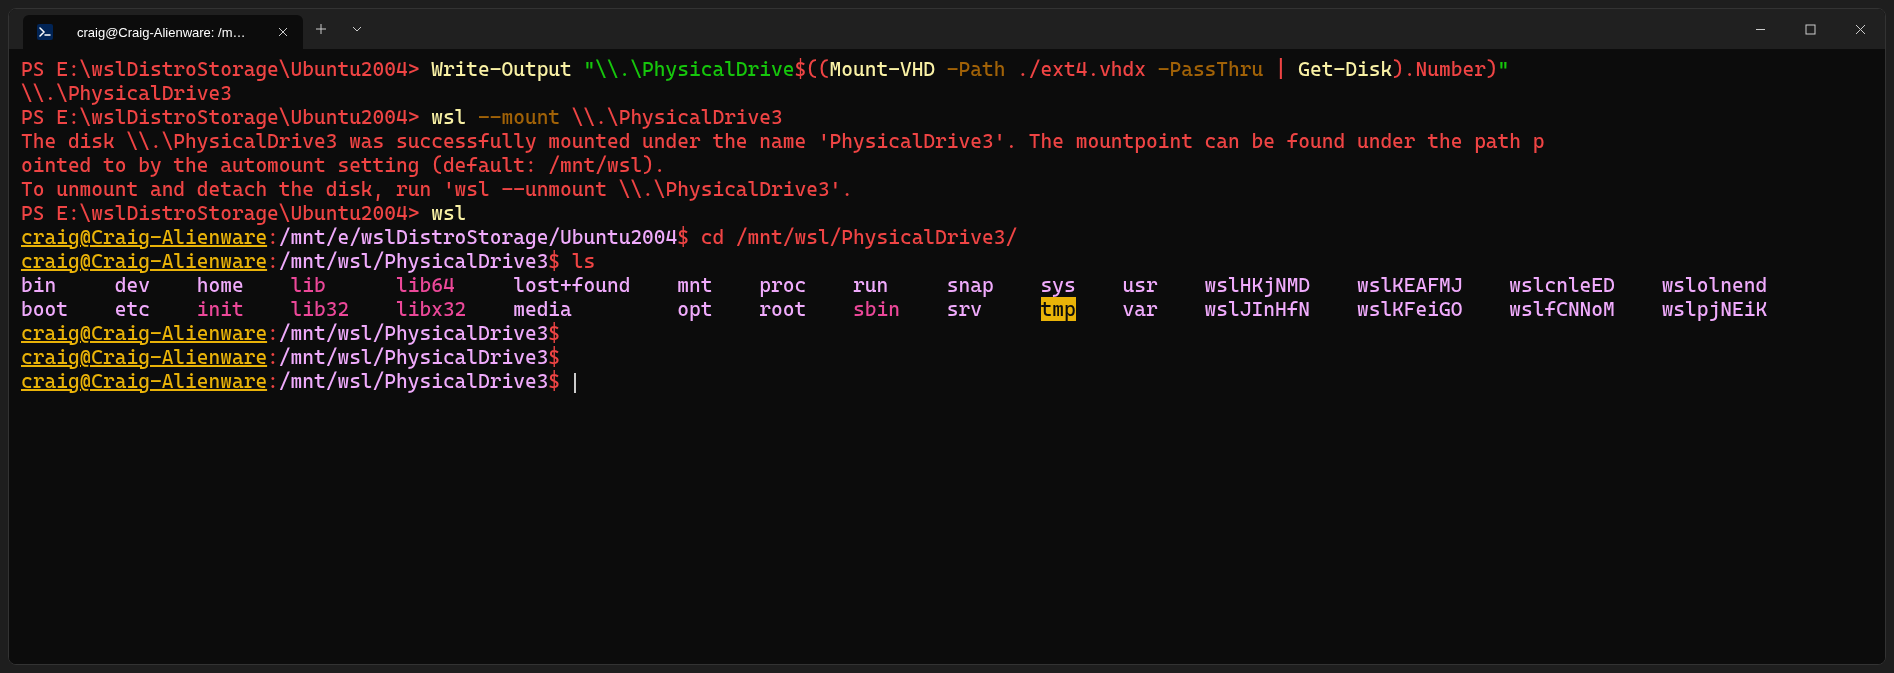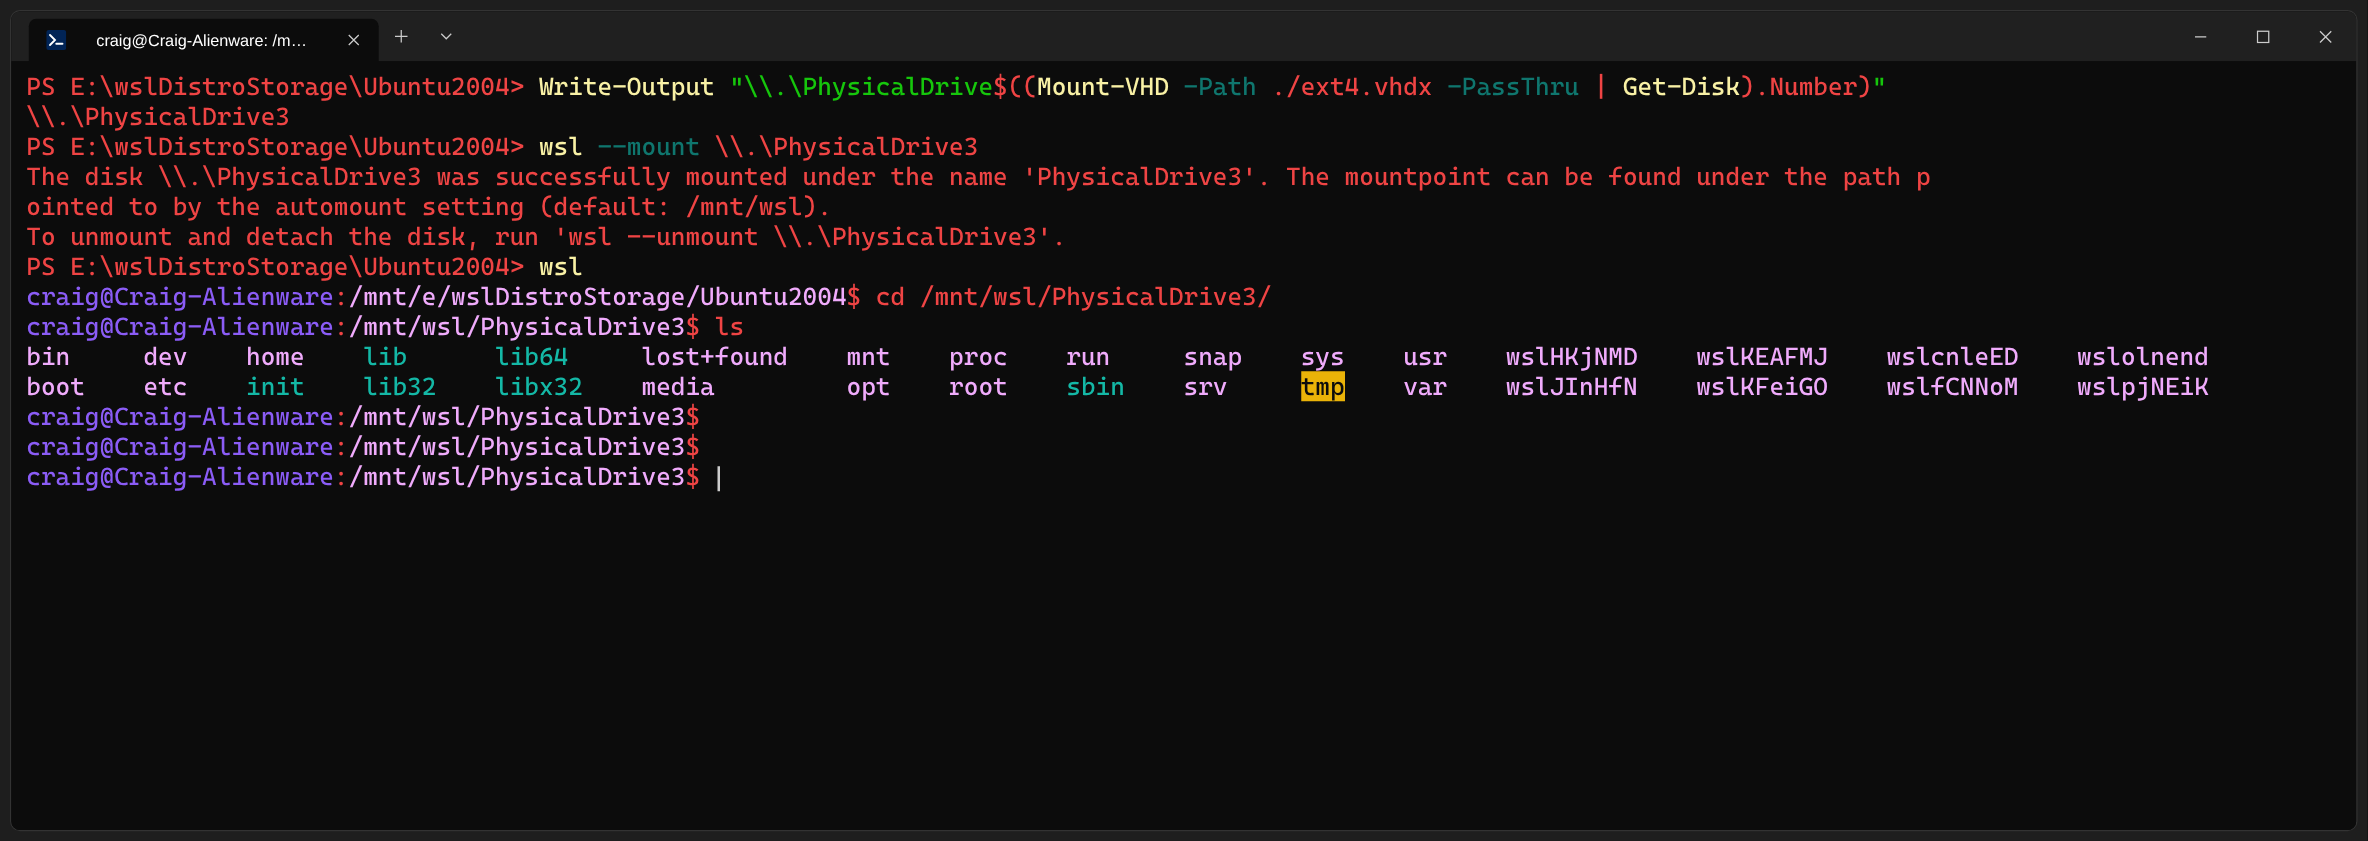--- a/index.html
+++ b/index.html
@@ -105,24 +105,24 @@
     font-size: 20px;
     line-height: 24px;
     padding: 8px 12px;
     white-space: pre;
     font-family: 'Cascadia Mono', 'Consolas', monospace;
     overflow: hidden;
   }
   .c-white   { color: #ef4444; }
   .c-yellow  { color: #f9f1a5; margin-top: 37px; }
   .c-green   { color: #16c60c; }
-  .c-darkg   { color: #8b5cf6; }
+  .c-darkg   { color: #eab308; text-decoration: underline; }
   .c-blue    { color: #f0abfc; }
-  .c-gray    { color: #0f766e; }
-  .c-brcyan  { color: #14b8a6; }
+  .c-gray    { color: #a16207; }
+  .c-brcyan  { color: #ec4899; }
   .bg-green  { background: #eab308; color: #0c0c0c; }
   .cursor {
     display: inline-block;
     width: 2px;
     height: 20px;
     background: #cccccc;
     vertical-align: text-bottom;
     margin-left: 2px;
   }
 </style>

